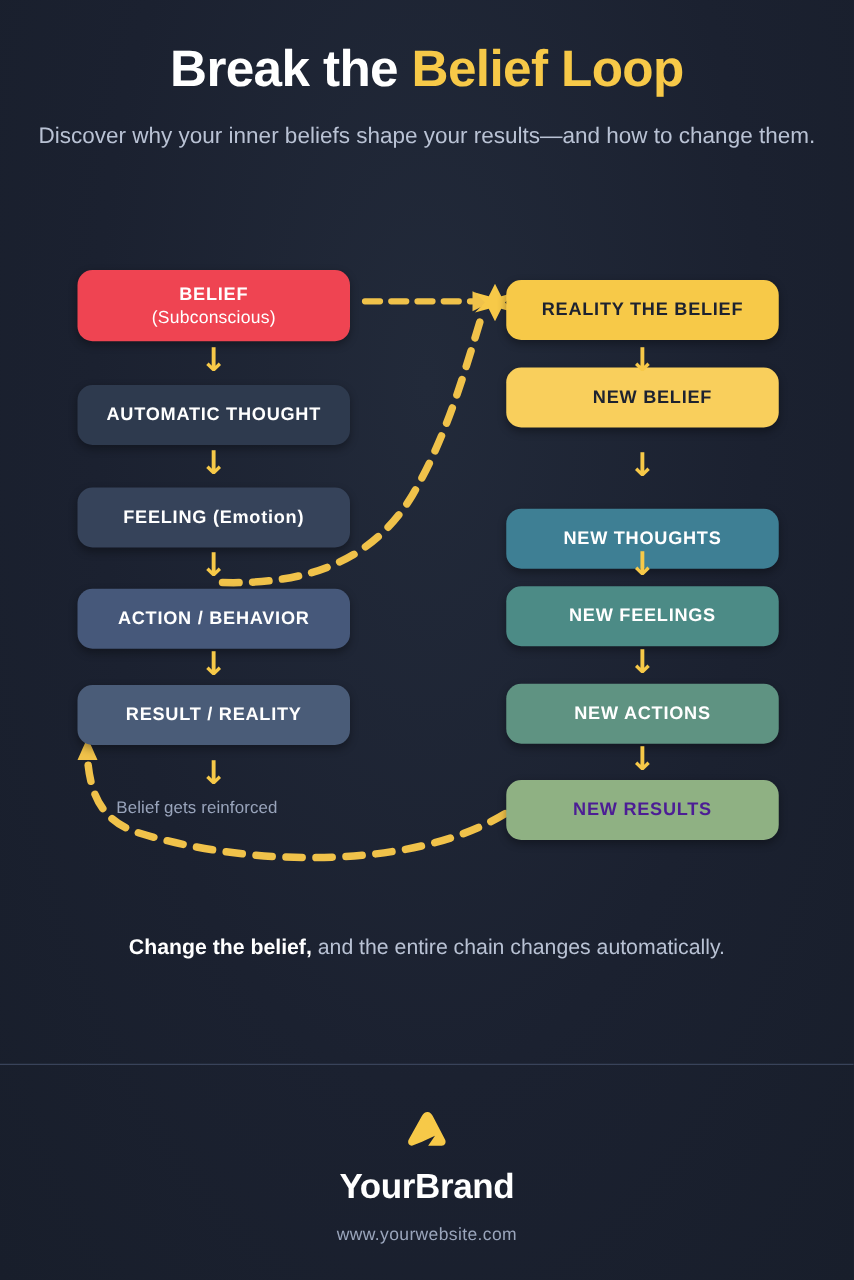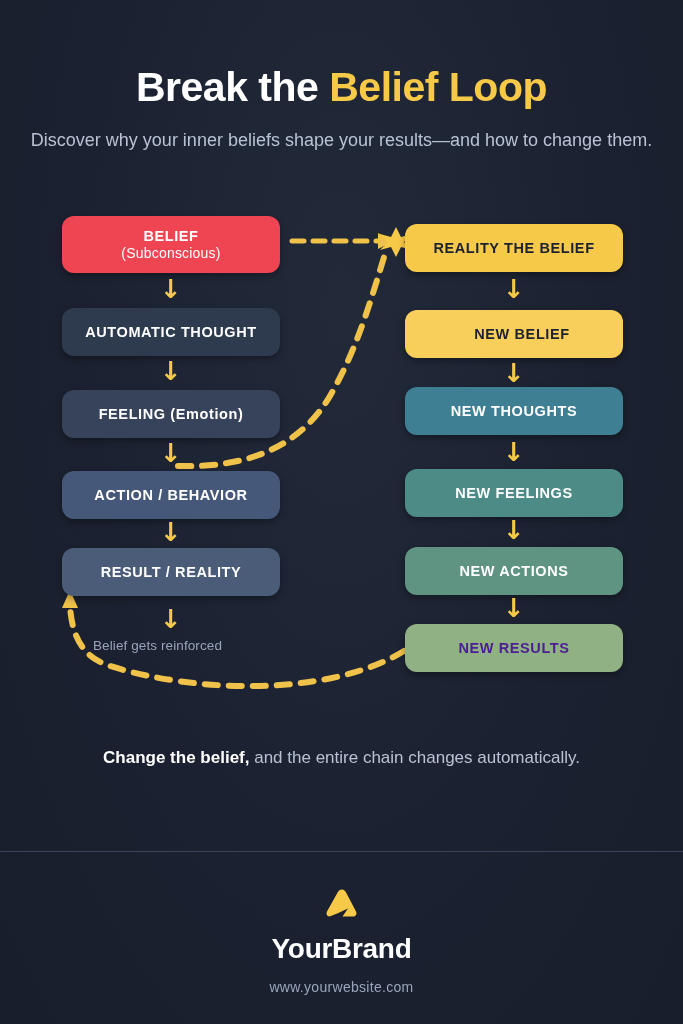--- a/index.html
+++ b/index.html
@@ -11,21 +11,21 @@
   }
   #poster {
     position:relative;
     width:683px; height:1024px;
     background: radial-gradient(ellipse at 50% 30%, #222a3a 0%, #1b2130 55%, #181e2b 100%);
   }
 
   
   .header { position:absolute; top:0; left:0; width:683px; text-align:center; }
   .title {
-    margin-top:64px;
+    margin-top:32px;
     font-size:41px;
     font-weight:bold;
     letter-spacing:-0.5px;
     color:#ffffff;
     line-height:1.15;
   }
   .title .accent { color:#f7c948; }
   .subtitle {
     margin-top:16px;
     font-size:18px;
@@ -157,24 +157,24 @@
         </div>
         <div class="node col-left" style="top: 352px; background: rgb(74, 92, 120); color: rgb(255, 255, 255);">
           <span>RESULT / REALITY</span>
         </div>
       </div>
 
     <div id="right-col">
         <div class="node col-right" style="top: 28px; background: rgb(247, 201, 72); color: rgb(29, 34, 48);">
           <span>REALITY THE BELIEF</span>
         </div>
-        <div class="node col-right" style="top: 114px; background: rgb(249, 207, 92); color: rgb(29, 34, 48); padding-left: 16px;">
+        <div class="node col-right" style="top: 98px; background: rgb(249, 207, 92); color: rgb(29, 34, 48); padding-left: 16px;">
           <span>NEW BELIEF</span>
         </div>
-        <div class="node col-right" style="top: 191px; background: rgb(62, 127, 148); color: rgb(255, 255, 255);">
+        <div class="node col-right" style="top: 211px; background: rgb(62, 127, 148); color: rgb(255, 255, 255);">
           <span>NEW THOUGHTS</span>
         </div>
         <div class="node col-right" style="top: 273px; background: rgb(76, 139, 134); color: rgb(255, 255, 255);">
           <span>NEW FEELINGS</span>
         </div>
         <div class="node col-right" style="top: 351px; background: rgb(95, 147, 130); color: rgb(255, 255, 255);">
           <span>NEW ACTIONS</span>
         </div>
         <div class="node col-right" style="top: 428px; background: rgb(143, 177, 131); color: #4c1d95; align-items: center;">
           <span>NEW RESULTS</span>

